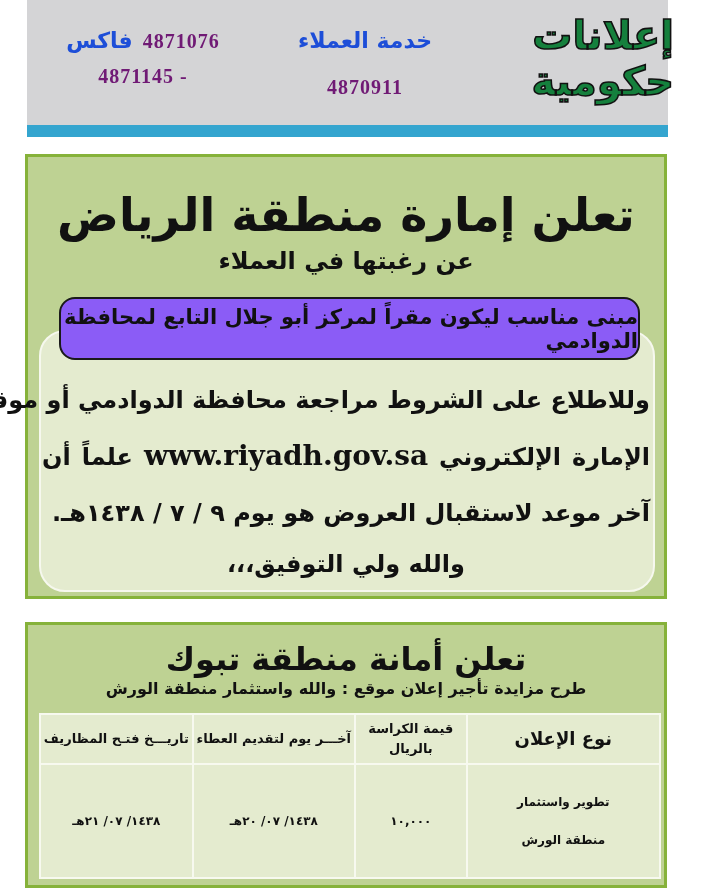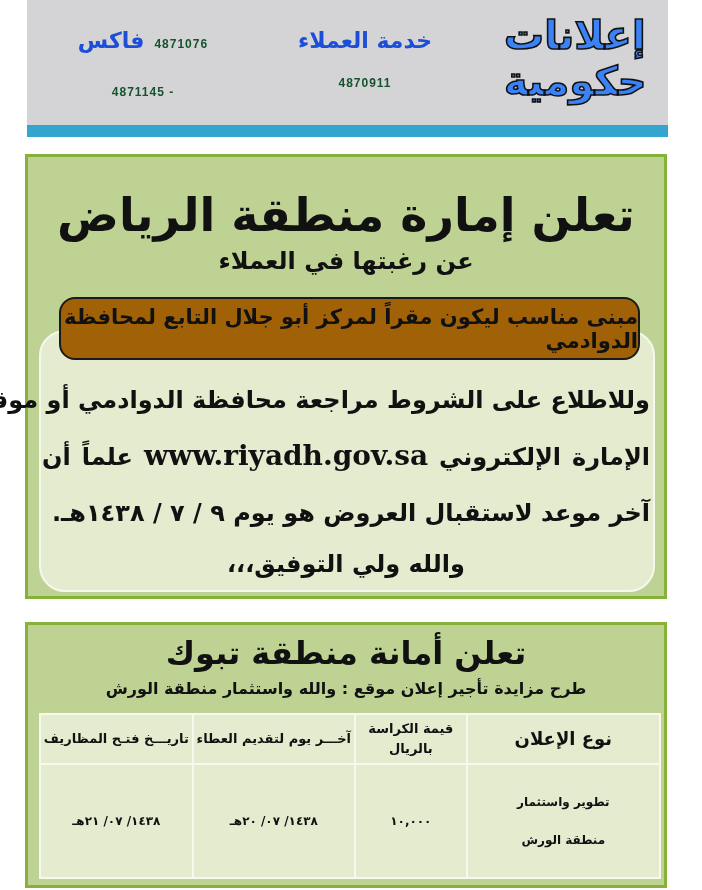--- a/index.html
+++ b/index.html
@@ -9,37 +9,37 @@
     
     .header {
       position: absolute; left: 27px; top: 0; width: 641px; height: 125px;
       background: #d4d4d6;
     }
     .header-bar {
       position: absolute; left: 27px; top: 125px; width: 641px; height: 12px;
       background: #34a5cf;
     }
     .logo {
-      position: absolute; right: 28px; top: 12px; width: 170px; text-align: left;
+      position: absolute; right: 28px; top: 12px; width: 170px; text-align: right;
       direction: rtl; font-weight: bold; font-size: 40px; line-height: 46px;
-      color: #3b82f6;
+      color: #15803d;
       -webkit-text-stroke: 1.6px #111;
       font-family: "DejaVu Sans", sans-serif;
     }
     .logo span { display: block; }
     .contact {
       position: absolute; direction: rtl; text-align: center; font-weight: bold;
     }
     .contact .label { color: #1d4ed8; font-size: 22px; }
-    .contact .num { color: #14532d; font-size: 12px; letter-spacing: 1px; font-family: Liberation Sans, sans-serif; }
+    .contact .num { color: #701a75; font-size: 20px; letter-spacing: 1px; font-family: Liberation Serif, serif; }
     .cs { left: 270px; top: 28px; width: 190px; }
     .cs .num { display: block; margin-top: 23px; }
     .fax { left: 38px; top: 28px; width: 210px; }
     .fax-row { display: flex; flex-direction: row-reverse; justify-content: center; align-items: baseline; gap: 10px; }
-    .fax .num2 { display: block; margin-top: 32px; direction: ltr; }
+    .fax .num2 { display: block; margin-top: 12px; direction: ltr; }
 
     
     .gbox {
       position: absolute; left: 25px; width: 642px;
       background: #bed293; border: 3px solid #86b23a;
     }
     .box1 { top: 154px; height: 445px; }
     .box2 { top: 622px; height: 266px; }
 
     .title1 {
@@ -50,35 +50,35 @@
     .sub1 {
       position: absolute; left: 0; right: 0; top: 88px; text-align: center; direction: rtl;
       font-size: 24px; font-weight: bold; line-height: 32px;
     }
     .inner-panel {
       position: absolute; left: 11px; top: 173px; width: 616px; height: 262px;
       background: #e4ebcf; border: 2px solid #f6f8ee; border-radius: 26px;
     }
     .pill {
       position: absolute; left: 31px; top: 140px; width: 581px; height: 63px;
-      background: #a16207; border: 2px solid #1a1a1a; border-radius: 16px;
+      background: #8b5cf6; border: 2px solid #1a1a1a; border-radius: 16px;
       display: flex; align-items: center; justify-content: center;
       direction: rtl; font-size: 21px; font-weight: bold;
     }
     .body-lines {
       position: absolute; left: 14px; right: 14px; top: 215px; direction: rtl;
       font-size: 24px; font-weight: bold; line-height: 56px;
     }
     .body-lines .line { display: block; text-align: justify; text-align-last: justify; white-space: nowrap; }
     .body-lines .line.right { text-align: left; text-align-last: right; }
     .body-lines .line.center { text-align: center; text-align-last: center; }
     .url { font-family: "DejaVu Serif", serif; font-size: 28px; direction: ltr; unicode-bidi: embed; }
 
     .title2 {
-      position: absolute; left: 0; right: 0; top: 6px; text-align: center; direction: rtl;
+      position: absolute; left: 0; right: 0; top: 12px; text-align: center; direction: rtl;
       font-size: 32px; font-weight: bold; line-height: 44px;
     }
     .sub2 {
       position: absolute; left: 0; right: 0; top: 52px; text-align: center; direction: rtl;
       font-size: 16px; font-weight: bold; line-height: 24px;
     }
 
     .tbl {
       position: absolute; left: 11px; top: 88px; width: 622px; height: 166px;
       border-collapse: collapse; direction: rtl; background: #e4ebcf;

